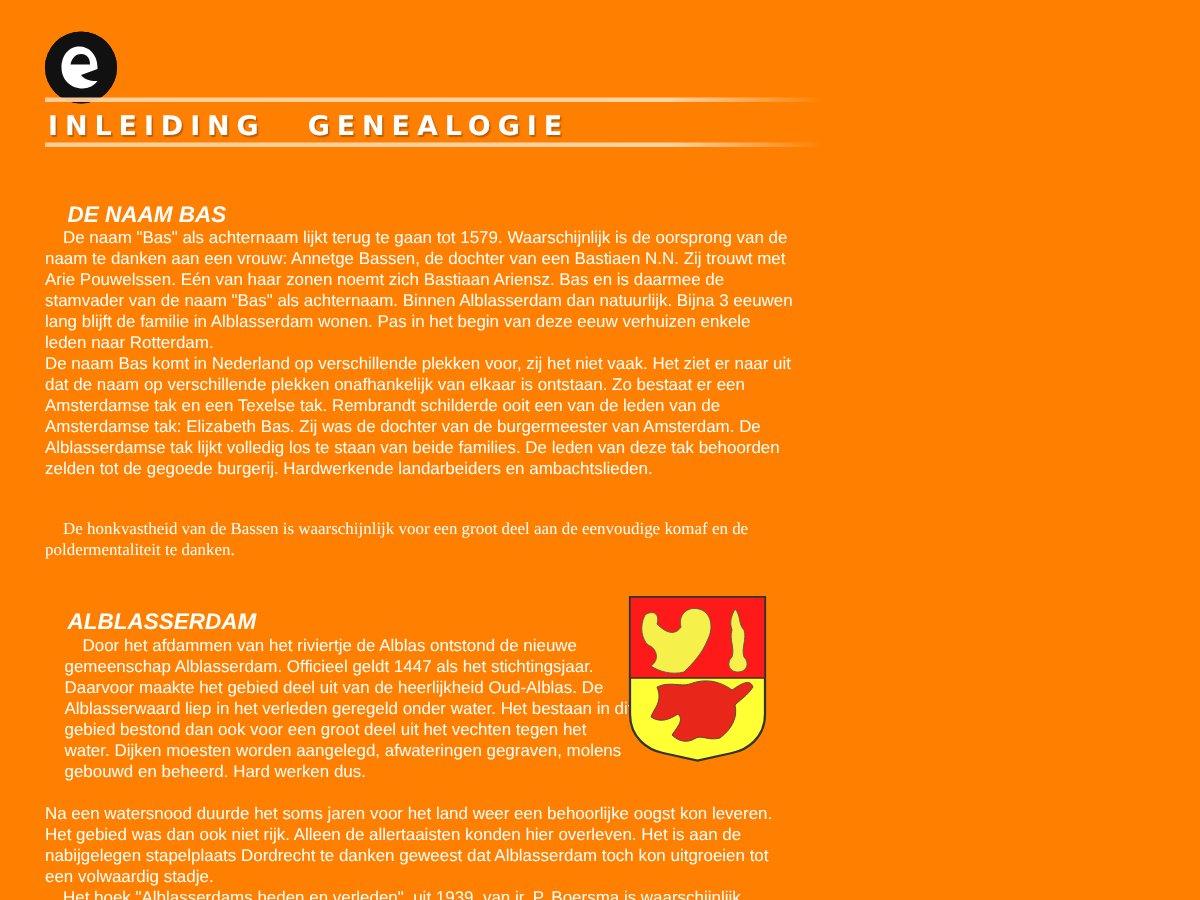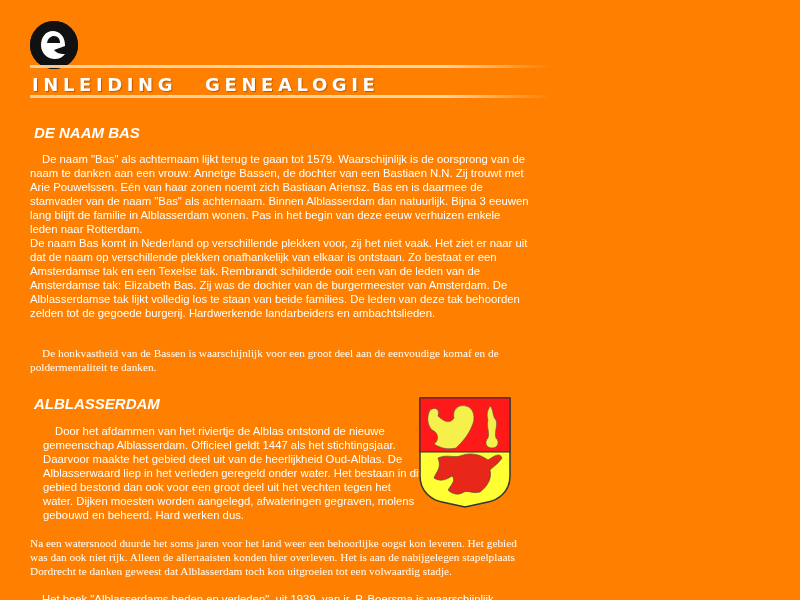--- a/index.html
+++ b/index.html
@@ -32,33 +32,33 @@
   .rule2 { top:95px; width:520px; }
   .nav { position:absolute; left:32px; top:74px; display:flex; gap:28px; }
   .nav a {
     font-family:"DejaVu Sans", sans-serif; font-weight:bold;
     font-size:18px; letter-spacing:4.6px; color:#fff; text-decoration:none;
     text-shadow:1px 1px 1px rgba(120,50,0,0.5);
     cursor:pointer;
   }
   .content { position:absolute; left:30px; top:120px; width:500px; }
   h2 {
-    font-style:italic; font-weight:bold; font-size:15px; margin:4px;
+    font-style:italic; font-weight:bold; font-size:15px; margin:15px;
     color:#fff; line-height:18px;
   }
   p {
     margin:0; font-size:11.3px; line-height:14px; color:#fff;
   }
   .indent { text-indent:12px; }
   .section1-title { position:absolute; left:0; top:0; }
   .section1-body { position:absolute; left:0; top:32px; width:500px; }
   .section1-body2 { position:absolute; left:0; top:226px; width:500px;font-family:Liberation Serif, serif; }
   .section2-title { position:absolute; left:0; top:271px;text-align:right; }
   .section2-body { position:absolute; left:13px; top:304px; width:380px; }
-  .section2-body2 { position:absolute; left:0; top:416px; width:500px;font-family:Liberation Serif, serif; }
+  .section2-body2 { position:absolute; left:0; top:416px; width:500px; }
   .section2-body3 { position:absolute; left:0; top:472px; width:500px; }
   .shield { position:absolute; left:418px; top:396px; width:94px; height:112px; }
 </style>
 </head>
 <body>
 
 <div class="header">
   <div class="logo">
     <svg viewBox="0 0 48 48">
       <circle cx="24" cy="24" r="24" fill="#111"></circle>

